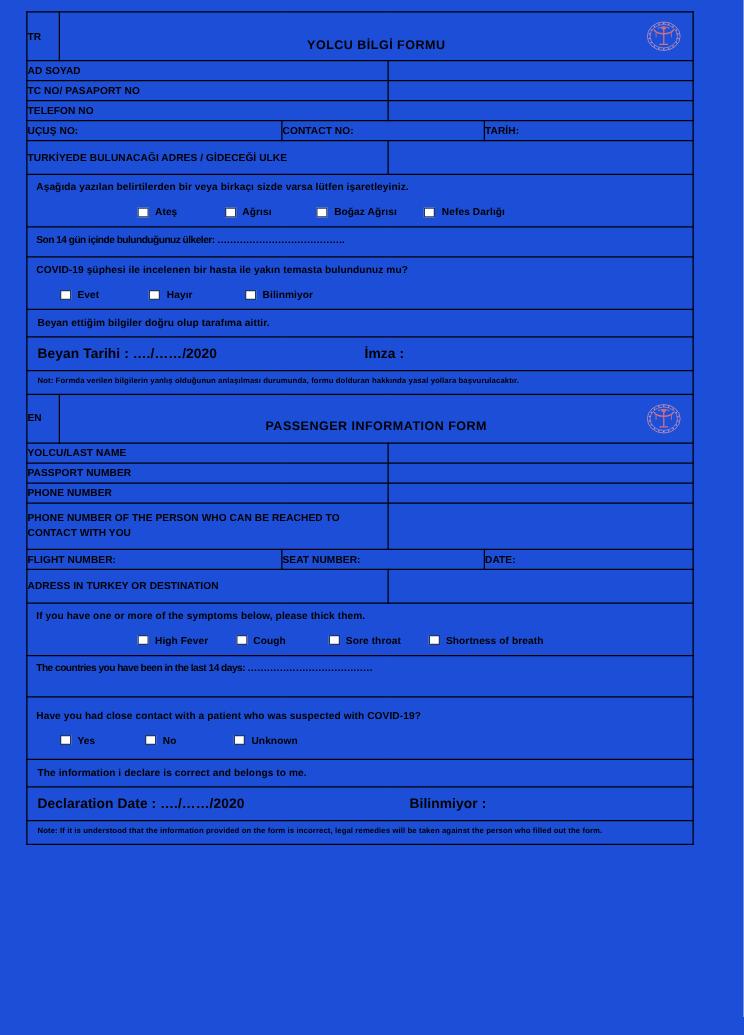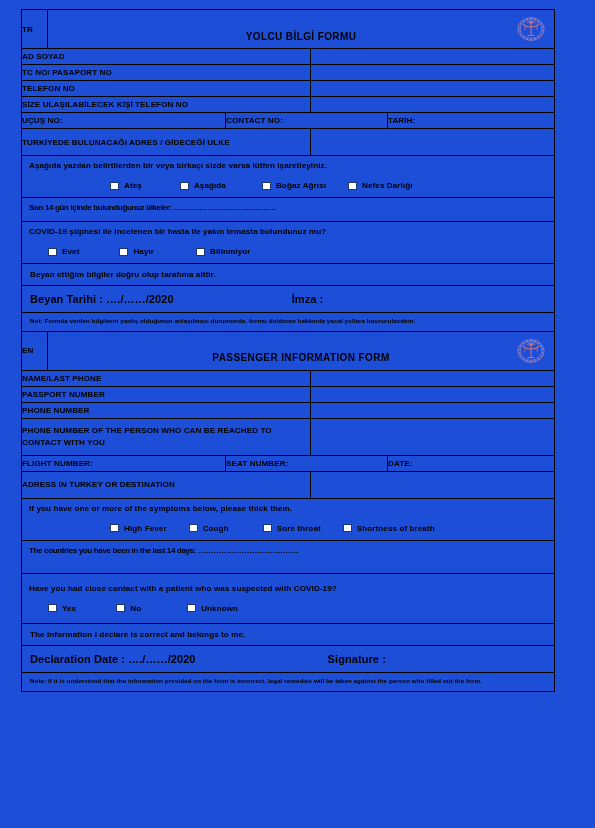--- a/index.html
+++ b/index.html
@@ -226,24 +226,20 @@
       <td class="blank-cell" colspan="2"></td>
     </tr>
     <tr>
       <td class="label-cell" colspan="3">TC NO/ PASAPORT NO</td>
       <td class="blank-cell" colspan="2"></td>
     </tr>
     <tr>
       <td class="label-cell" colspan="3">TELEFON NO</td>
       <td class="blank-cell" colspan="2"></td>
     </tr>
-    <tr>
-      <td class="label-cell" colspan="3">SİZE ULAŞILABİLECEK KİŞİ TELEFON  NO</td>
-      <td class="blank-cell" colspan="2"></td>
-    </tr>
 
     <tr>
       <td class="label-cell" colspan="2">UÇUŞ NO:</td>
       <td class="label-cell" colspan="2">CONTACT NO:</td>
       <td class="label-cell">TARİH:</td>
     </tr>
 
     <tr>
       <td class="label-cell tall" colspan="3">TURKİYEDE BULUNACAĞI ADRES / GİDECEĞİ ULKE</td>
       <td class="blank-cell" colspan="2"></td>
@@ -253,21 +249,21 @@
       <td colspan="5" style="padding:0">
         <div class="q-cell">Aşağıda yazılan belirtilerden bir veya birkaçı sizde varsa lütfen işaretleyiniz.</div>
         <div class="chk-row tr-symptoms">
           <span class="chk-item">
             <span class="chk-box"></span>
             <span class="chk-label">Ateş</span>
           </span>
           <span class="gap-a"></span>
           <span class="chk-item">
             <span class="chk-box"></span>
-            <span class="chk-label">Aşağıda</span>
+            <span class="chk-label">Ağrısı</span>
           </span>
           <span class="gap-b"></span>
           <span class="chk-item">
             <span class="chk-box"></span>
             <span class="chk-label">Boğaz Ağrısı</span>
           </span>
           <span class="gap-c"></span>
           <span class="chk-item">
             <span class="chk-box"></span>
             <span class="chk-label">Nefes Darlığı</span>
@@ -355,21 +351,21 @@
           <path d="M14 17 C20 27, 44 27, 50 17" stroke="#D4737F" stroke-width="2.6" fill="none"></path>
           <path d="M22 15 C24 11, 40 11, 42 15" stroke="#D4737F" stroke-width="2" fill="none"></path>
           <ellipse cx="32" cy="14" rx="4.5" ry="3" fill="#D4737F"></ellipse>
           <path d="M24 44 L40 44" stroke="#D4737F" stroke-width="2.2" fill="none"></path>
           <path d="M18 22 L18 31 M46 22 L46 31" stroke="#D4737F" stroke-width="1.6" fill="none"></path>
         </svg>
       </td>
     </tr>
 
     <tr>
-      <td class="label-cell" colspan="3">NAME/LAST PHONE</td>
+      <td class="label-cell" colspan="3">YOLCU/LAST NAME</td>
       <td class="blank-cell" colspan="2"></td>
     </tr>
     <tr>
       <td class="label-cell" colspan="3">PASSPORT NUMBER</td>
       <td class="blank-cell" colspan="2"></td>
     </tr>
     <tr>
       <td class="label-cell" colspan="3">PHONE NUMBER</td>
       <td class="blank-cell" colspan="2"></td>
     </tr>
@@ -446,21 +442,21 @@
 
     <tr>
       <td colspan="5" style="padding:0">
         <div class="decl-cell">The information i declare is correct and belongs to me.</div>
       </td>
     </tr>
     <tr>
       <td colspan="5" style="padding:0">
         <div class="decl-row en">
           <span>Declaration Date : …./……/2020</span>
-          <span class="sig">Signature :</span>
+          <span class="sig">Bilinmiyor :</span>
         </div>
       </td>
     </tr>
 
     <tr>
       <td colspan="5" style="padding:0">
         <div class="note-cell">Note: If it is understood that the information provided on the form is incorrect, legal remedies will be taken against the person who filled out the form.</div>
       </td>
     </tr>
 

